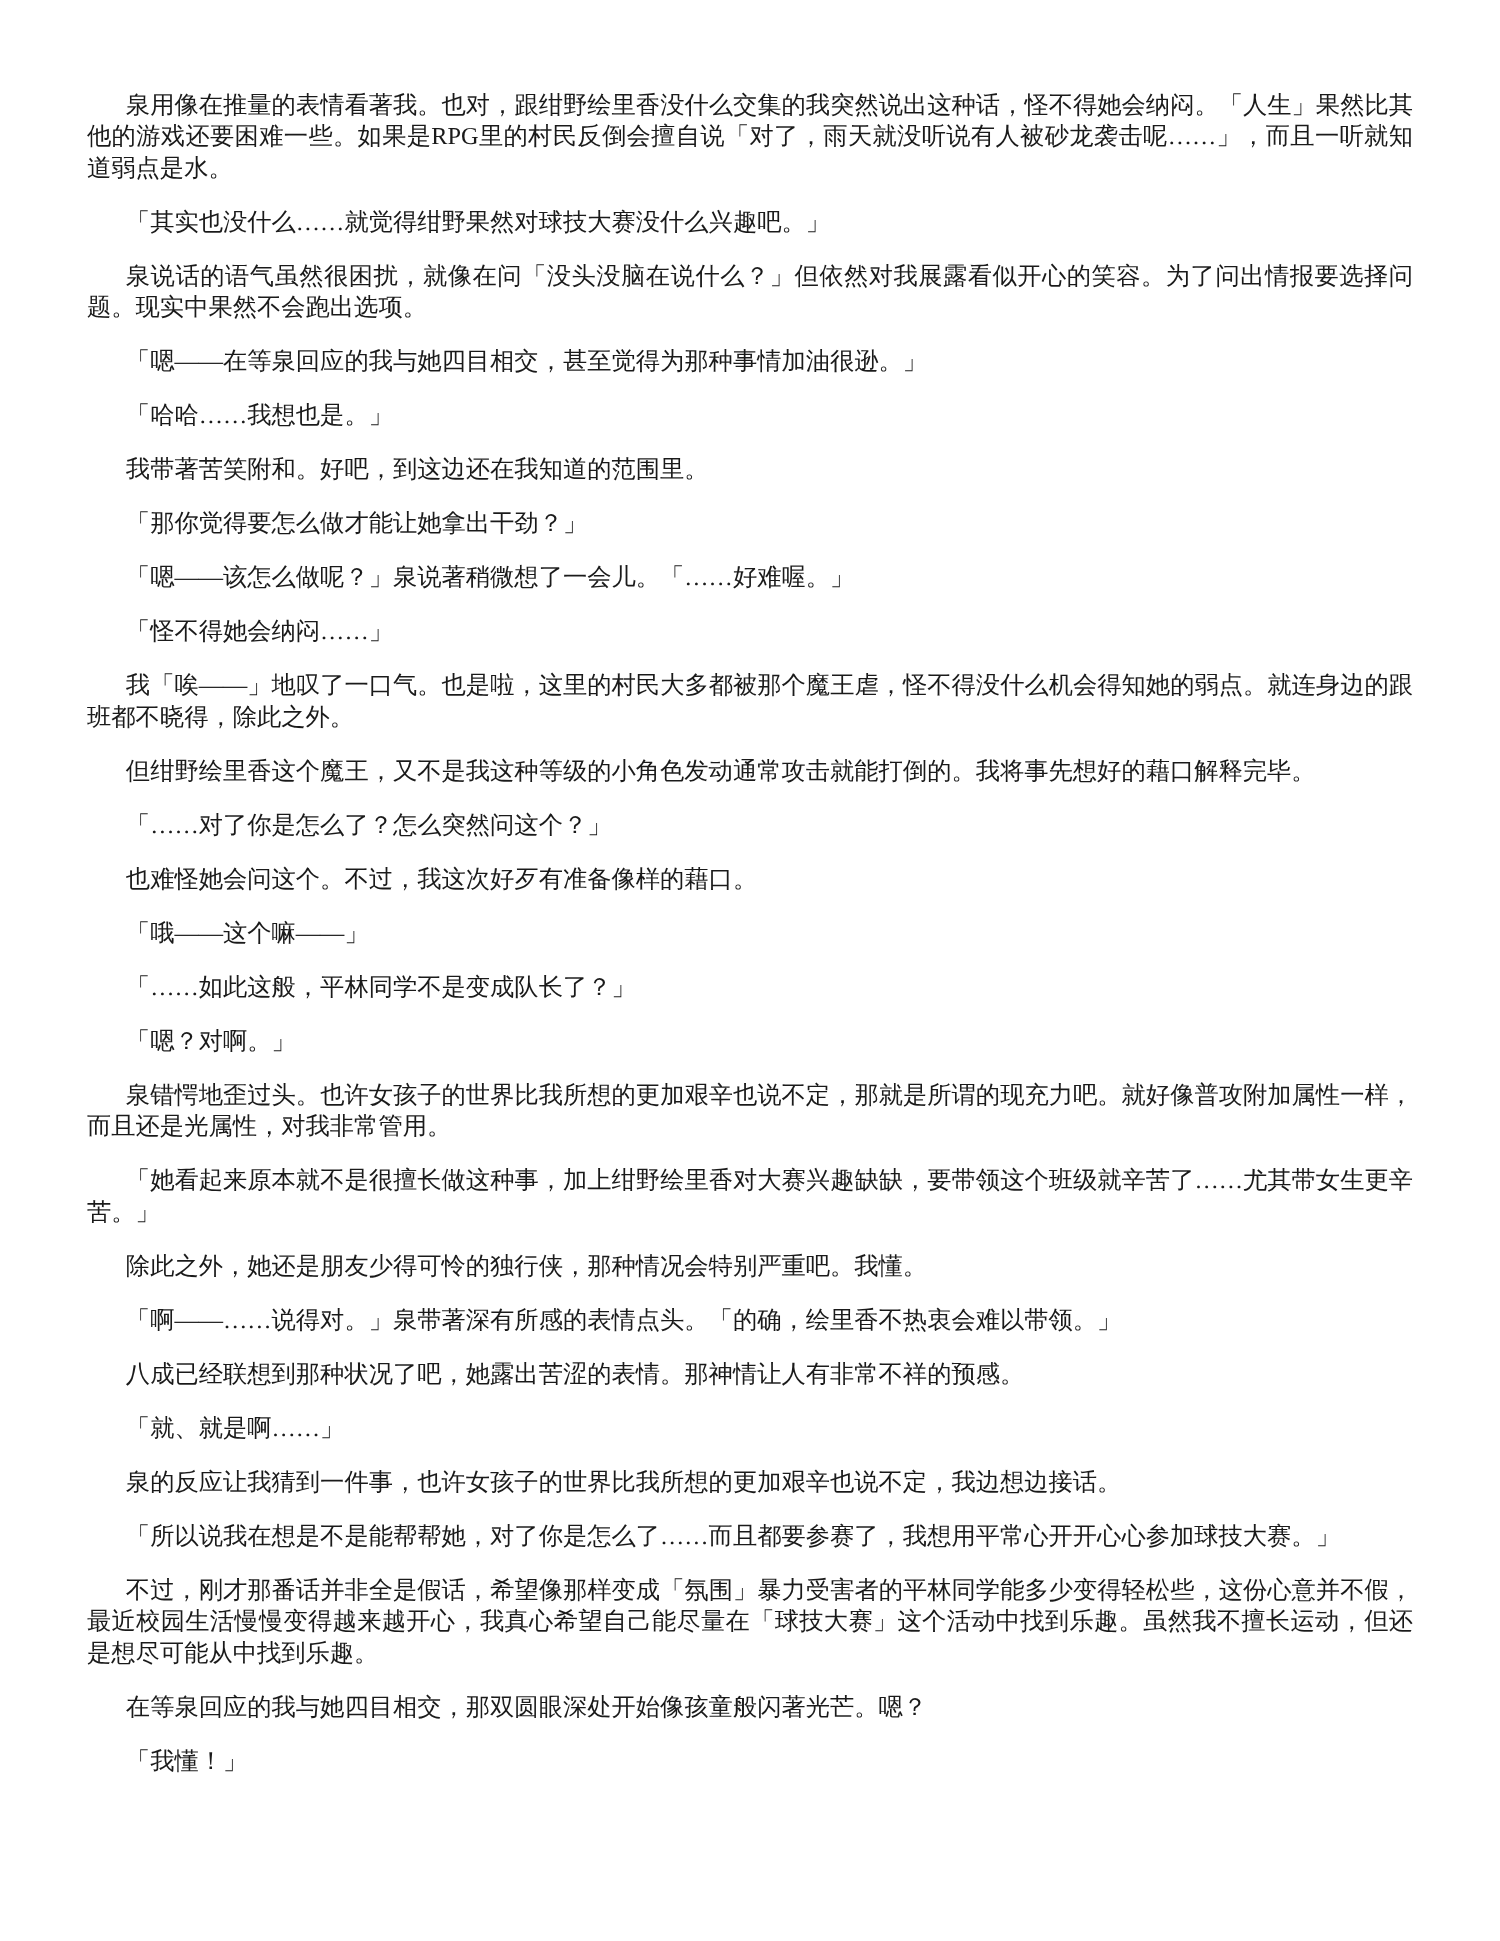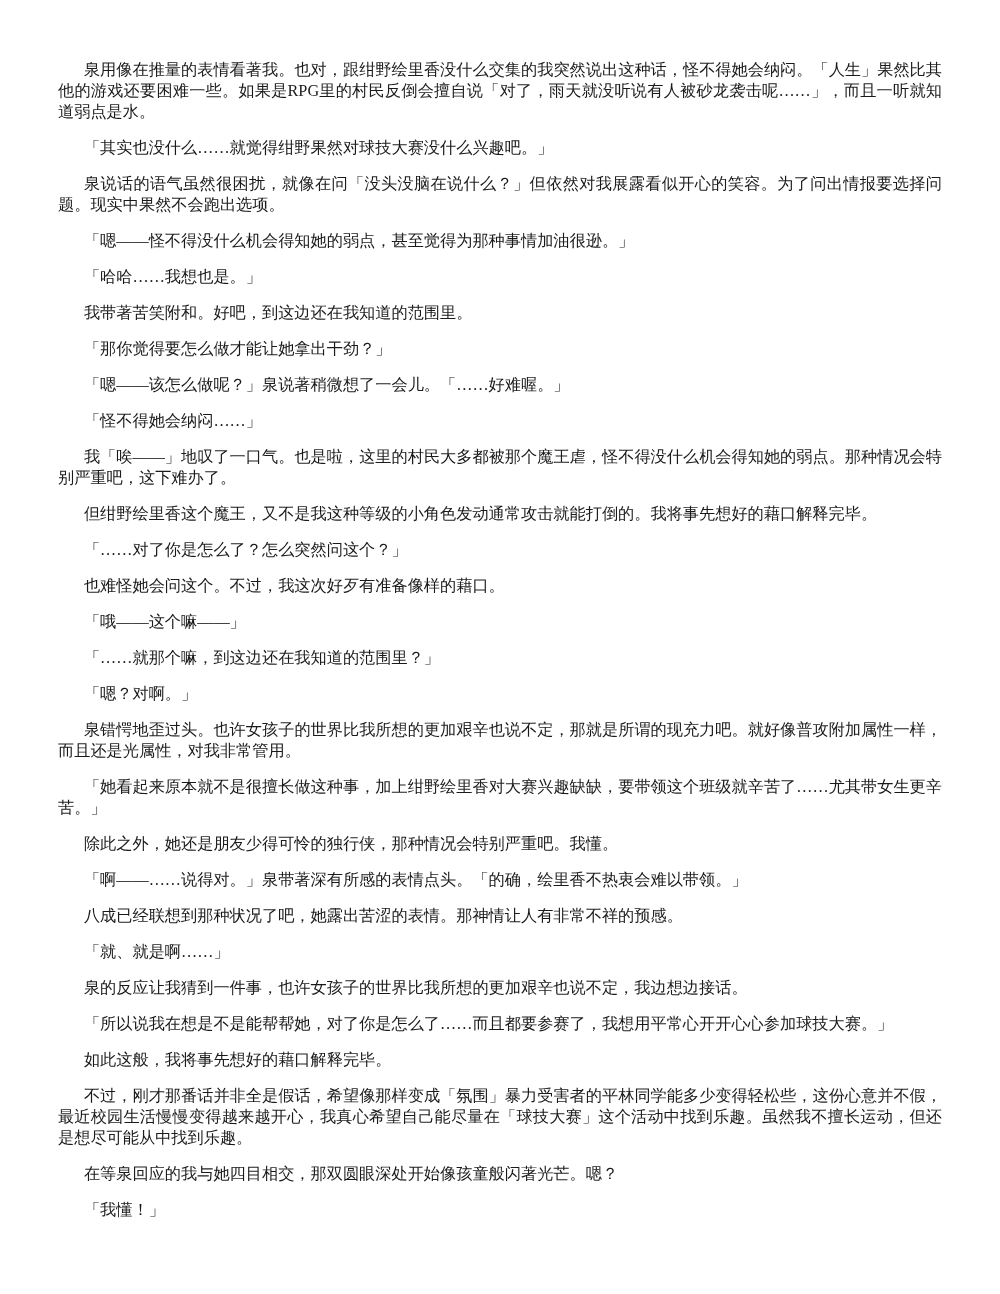--- a/index.html
+++ b/index.html
@@ -33,38 +33,37 @@
     margin-bottom: 0;
   }
 </style>
 </head>
 <body>
 
 <main class="page">
   <p class="para">泉用像在推量的表情看著我。也对，跟绀野绘里香没什么交集的我突然说出这种话，怪不得她会纳闷。「人生」果然比其他的游戏还要困难一些。如果是RPG里的村民反倒会擅自说「对了，雨天就没听说有人被砂龙袭击呢……」，而且一听就知道弱点是水。</p>
   <p class="para">「其实也没什么……就觉得绀野果然对球技大赛没什么兴趣吧。」</p>
   <p class="para">泉说话的语气虽然很困扰，就像在问「没头没脑在说什么？」但依然对我展露看似开心的笑容。为了问出情报要选择问题。现实中果然不会跑出选项。</p>
-  <p class="para">「嗯——怪不得没什么机会得知她的弱点，甚至觉得为那种事情加油很逊。」</p>
+  <p class="para">「嗯——在等泉回应的我与她四目相交，甚至觉得为那种事情加油很逊。」</p>
   <p class="para">「哈哈……我想也是。」</p>
   <p class="para">我带著苦笑附和。好吧，到这边还在我知道的范围里。</p>
   <p class="para">「那你觉得要怎么做才能让她拿出干劲？」</p>
   <p class="para">「嗯——该怎么做呢？」泉说著稍微想了一会儿。「……好难喔。」</p>
   <p class="para">「怪不得她会纳闷……」</p>
-  <p class="para">我「唉——」地叹了一口气。也是啦，这里的村民大多都被那个魔王虐，怪不得没什么机会得知她的弱点。那种情况会特别严重吧，这下难办了。</p>
+  <p class="para">我「唉——」地叹了一口气。也是啦，这里的村民大多都被那个魔王虐，怪不得没什么机会得知她的弱点。就连身边的跟班都不晓得，除此之外。</p>
   <p class="para">但绀野绘里香这个魔王，又不是我这种等级的小角色发动通常攻击就能打倒的。我将事先想好的藉口解释完毕。</p>
   <p class="para">「……对了你是怎么了？怎么突然问这个？」</p>
   <p class="para">也难怪她会问这个。不过，我这次好歹有准备像样的藉口。</p>
   <p class="para">「哦——这个嘛——」</p>
-  <p class="para">「……就那个嘛，到这边还在我知道的范围里？」</p>
+  <p class="para">「……如此这般，平林同学不是变成队长了？」</p>
   <p class="para">「嗯？对啊。」</p>
   <p class="para">泉错愕地歪过头。也许女孩子的世界比我所想的更加艰辛也说不定，那就是所谓的现充力吧。就好像普攻附加属性一样，而且还是光属性，对我非常管用。</p>
   <p class="para">「她看起来原本就不是很擅长做这种事，加上绀野绘里香对大赛兴趣缺缺，要带领这个班级就辛苦了……尤其带女生更辛苦。」</p>
   <p class="para">除此之外，她还是朋友少得可怜的独行侠，那种情况会特别严重吧。我懂。</p>
   <p class="para">「啊——……说得对。」泉带著深有所感的表情点头。「的确，绘里香不热衷会难以带领。」</p>
   <p class="para">八成已经联想到那种状况了吧，她露出苦涩的表情。那神情让人有非常不祥的预感。</p>
   <p class="para">「就、就是啊……」</p>
   <p class="para">泉的反应让我猜到一件事，也许女孩子的世界比我所想的更加艰辛也说不定，我边想边接话。</p>
   <p class="para">「所以说我在想是不是能帮帮她，对了你是怎么了……而且都要参赛了，我想用平常心开开心心参加球技大赛。」</p>
-  <p class="para">如此这般，我将事先想好的藉口解释完毕。</p>
   <p class="para">不过，刚才那番话并非全是假话，希望像那样变成「氛围」暴力受害者的平林同学能多少变得轻松些，这份心意并不假，最近校园生活慢慢变得越来越开心，我真心希望自己能尽量在「球技大赛」这个活动中找到乐趣。虽然我不擅长运动，但还是想尽可能从中找到乐趣。</p>
   <p class="para">在等泉回应的我与她四目相交，那双圆眼深处开始像孩童般闪著光芒。嗯？</p>
   <p class="para">「我懂！」</p>
 </main>
 
 </body></html>

